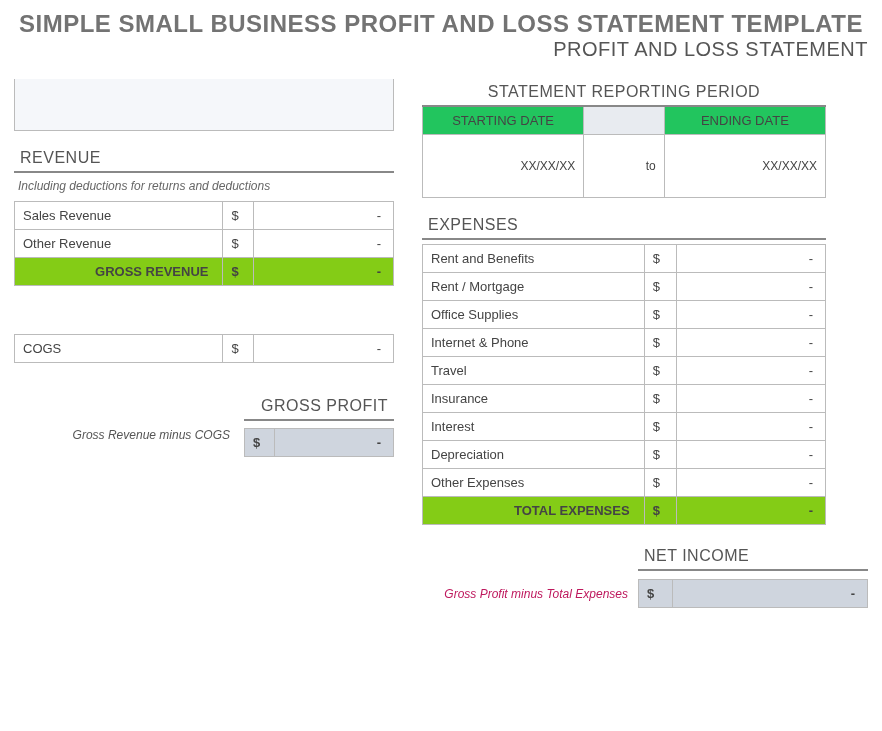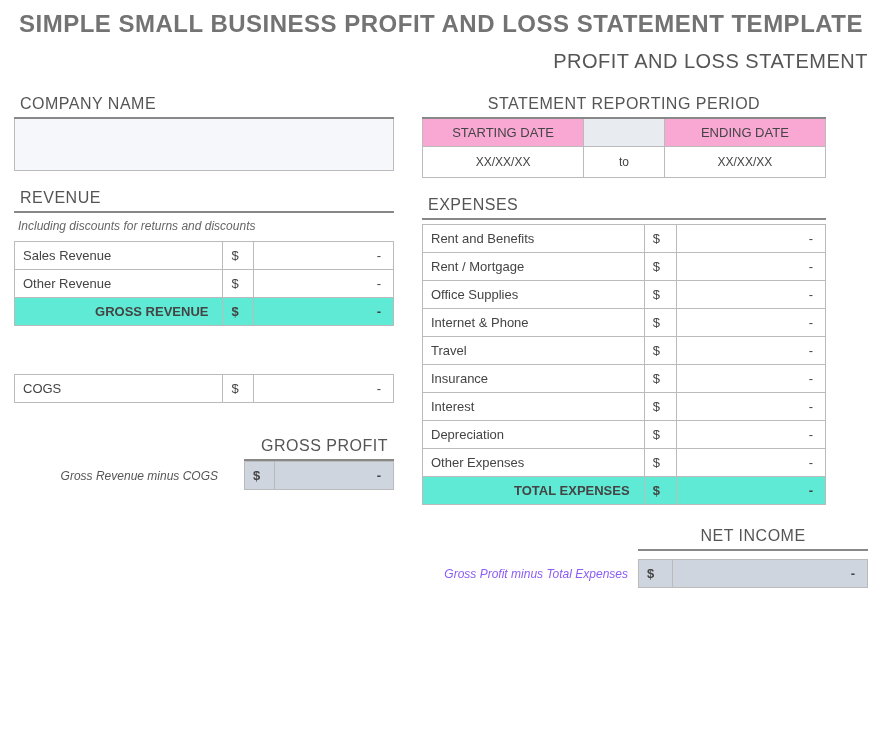--- a/index.html
+++ b/index.html
@@ -17,21 +17,21 @@
     color: #737373;
     letter-spacing: 0.5px;
     margin: 0 0 0 0;
     text-align: center;
   }
   .sub-title {
     font-size: 20px;
     font-weight: 400;
     color: #555;
     text-align: right;
-    margin: 12px 0 18px 0;
+    margin: 0 0 18px 0;
     letter-spacing: 0.5px;
   }
   .columns {
     display: flex;
     gap: 28px;
   }
   .left-col { width: 380px; }
   .right-col { width: 404px; }
 
   .section-header {
@@ -69,58 +69,58 @@
   table.grid td {
     border: 1px solid #bbb;
     padding: 6px 8px;
     height: 28px;
   }
   table.grid .label-cell { width: 55%; }
   table.grid .cur-cell { width: 8%; text-align: left; }
   table.grid .val-cell { width: 37%; text-align: right; padding-right: 12px; }
 
   .total-row td {
-    background: #5eead4;
+    background: #84cc16;
     font-weight: bold;
   }
   .total-row .label-cell { text-align: right; padding-right: 14px; }
 
   .gross-profit-row td, .net-income-row td {
     background: #cfd5de;
     font-weight: bold;
   }
 
   .period-table {
     width: 100%;
     border-collapse: collapse;
     font-size: 13px;
   }
   .period-table th {
-    background: #f9a8d4;
+    background: #22c55e;
     font-weight: 400;
     padding: 6px 8px;
     border: 1px solid #bbb;
     border-top: none;
   }
   .period-table td {
     border: 1px solid #bbb;
-    padding: 8px 8px;
-    text-align: center;
+    padding: 24px 8px;
+    text-align: right;
     font-size: 12px;
   }
 
   .spacer-sm { height: 14px; }
   .spacer-md { height: 30px; }
   .spacer-lg { height: 4px; }
 
   .profit-block {
     display: flex;
-    align-items: center;
-    gap: 22px;
-    margin-top: 0;
+    align-items: flex-start;
+    gap: 10px;
+    margin-top: 7px;
   }
   .profit-block .desc {
     font-style: italic;
     font-size: 12px;
     color: #555;
     text-align: right;
     flex: 1;
     padding-right: 4px;
   }
   .profit-block table { width: 150px; }
@@ -128,51 +128,49 @@
   .net-block {
     display: flex;
     justify-content: flex-end;
     align-items: center;
     gap: 10px;
     margin-top: 8px;
   }
   .net-block .desc {
     font-style: italic;
     font-size: 12px;
-    color: #8b5cf6;
+    color: #be185d;
     text-align: right;
   }
   .net-block table { width: 230px; }
 
   .net-header-wrap {
     display: flex;
     justify-content: flex-end;
     margin-top: 18px;
   }
   .net-header-wrap .section-header {
     width: 230px;
-    text-align: center;
     border-bottom: 2px solid #888;
   }
 </style>
 </head>
 <body>
 
 <h1 class="main-title">SIMPLE SMALL BUSINESS PROFIT AND LOSS STATEMENT TEMPLATE</h1>
 <div class="sub-title">PROFIT AND LOSS STATEMENT</div>
 
 <div class="columns">
 
   <div class="left-col">
-    <div class="section-header">COMPANY NAME</div>
     <div class="input-box"></div>
 
     <div class="spacer-sm"></div>
     <div class="section-header">REVENUE</div>
-    <div class="note">Including discounts for returns and discounts</div>
+    <div class="note">Including deductions for returns and deductions</div>
 
     <table class="grid">
       <tbody>
           <tr>
         <td class="label-cell">Sales Revenue</td>
         <td class="cur-cell">$</td>
         <td class="val-cell">-</td>
       </tr>
       <tr>
         <td class="label-cell">Other Revenue</td>

